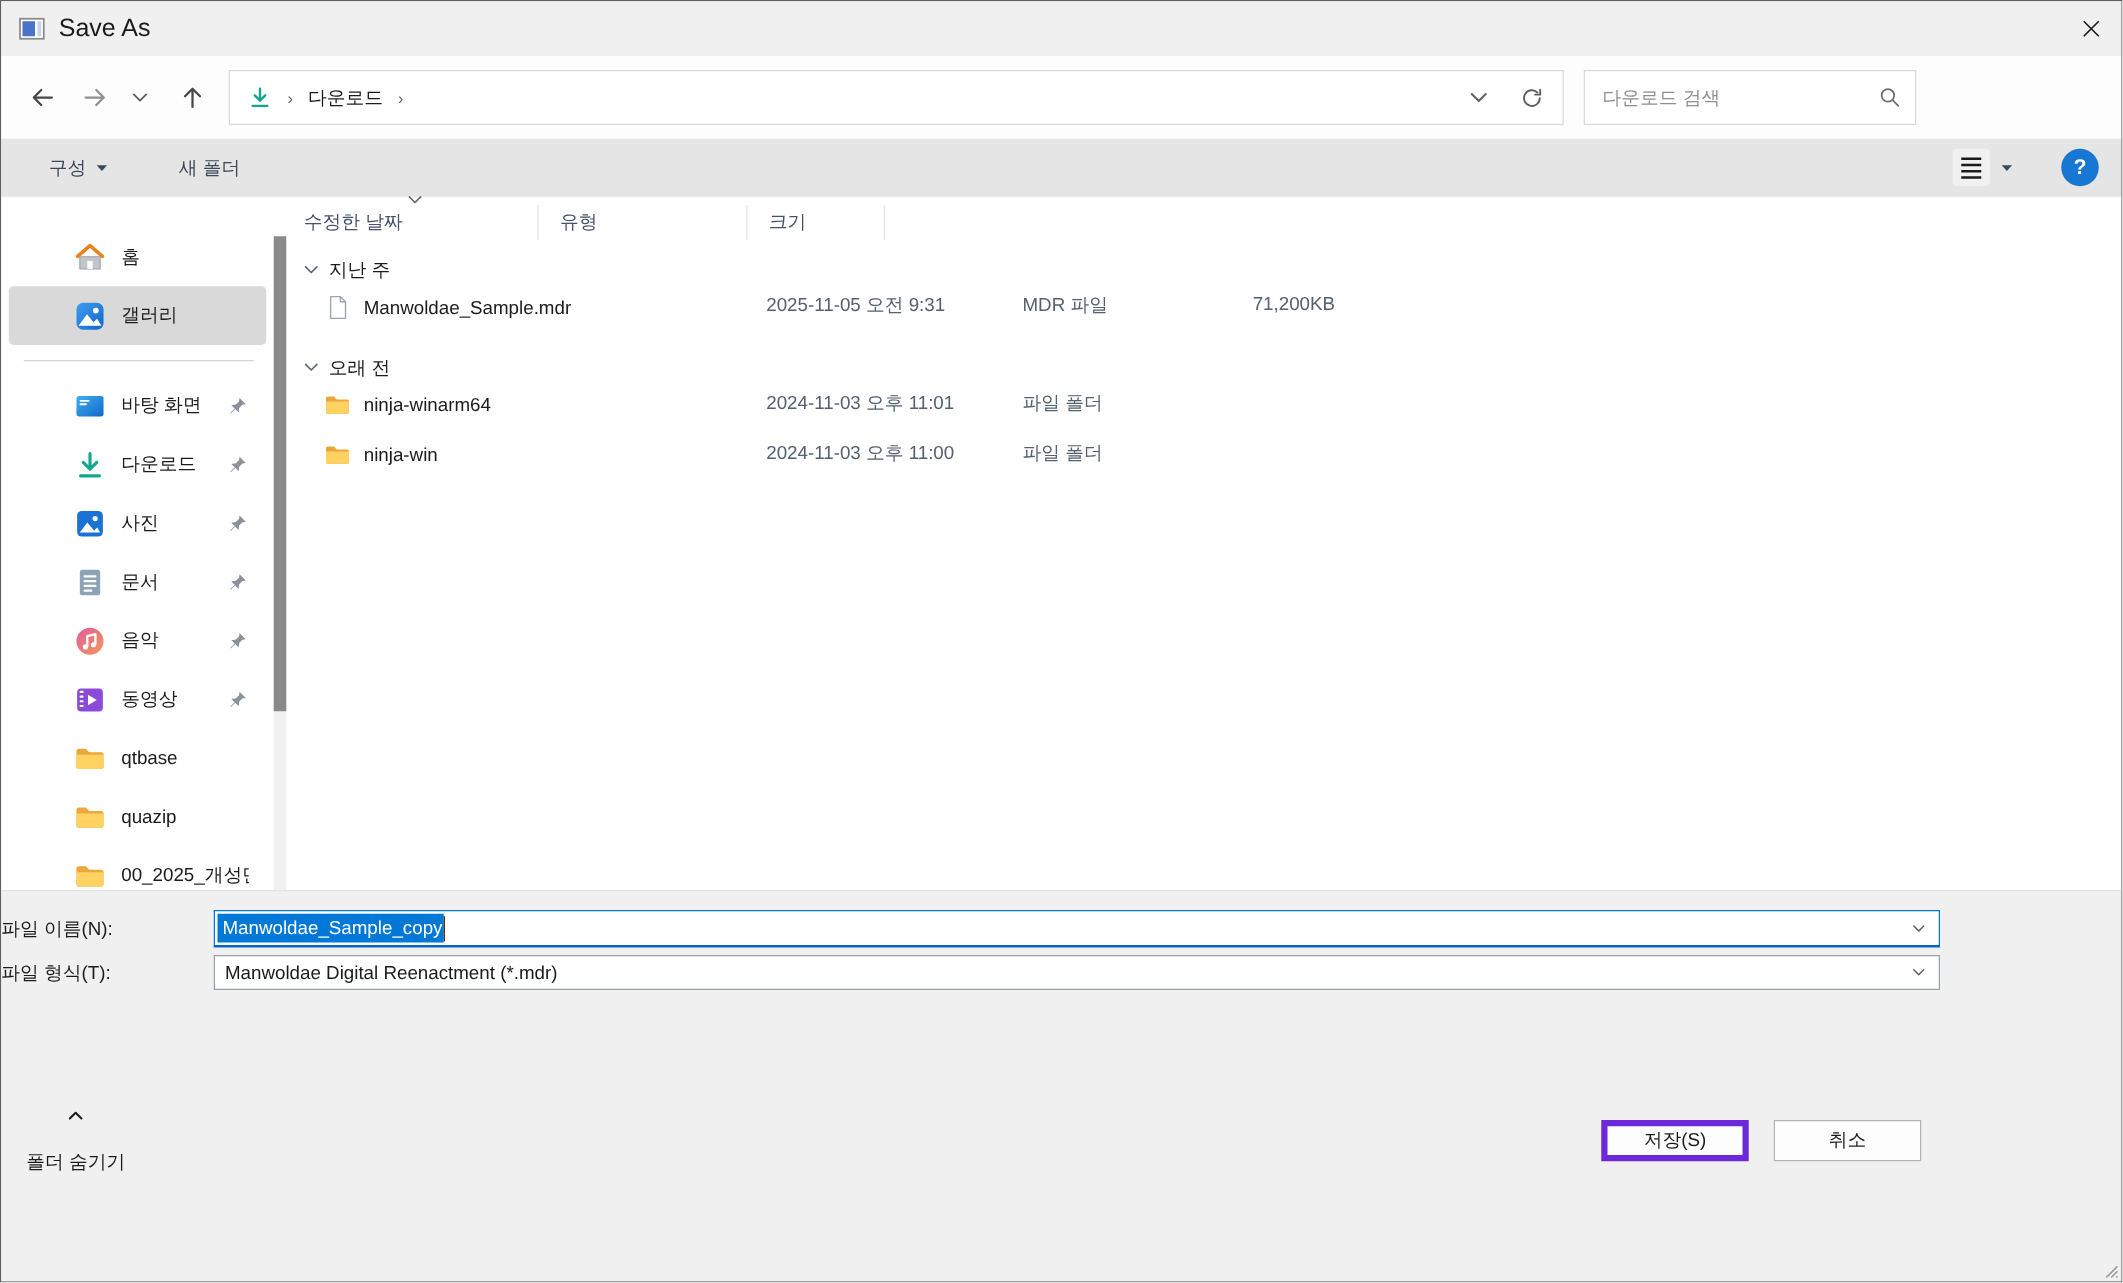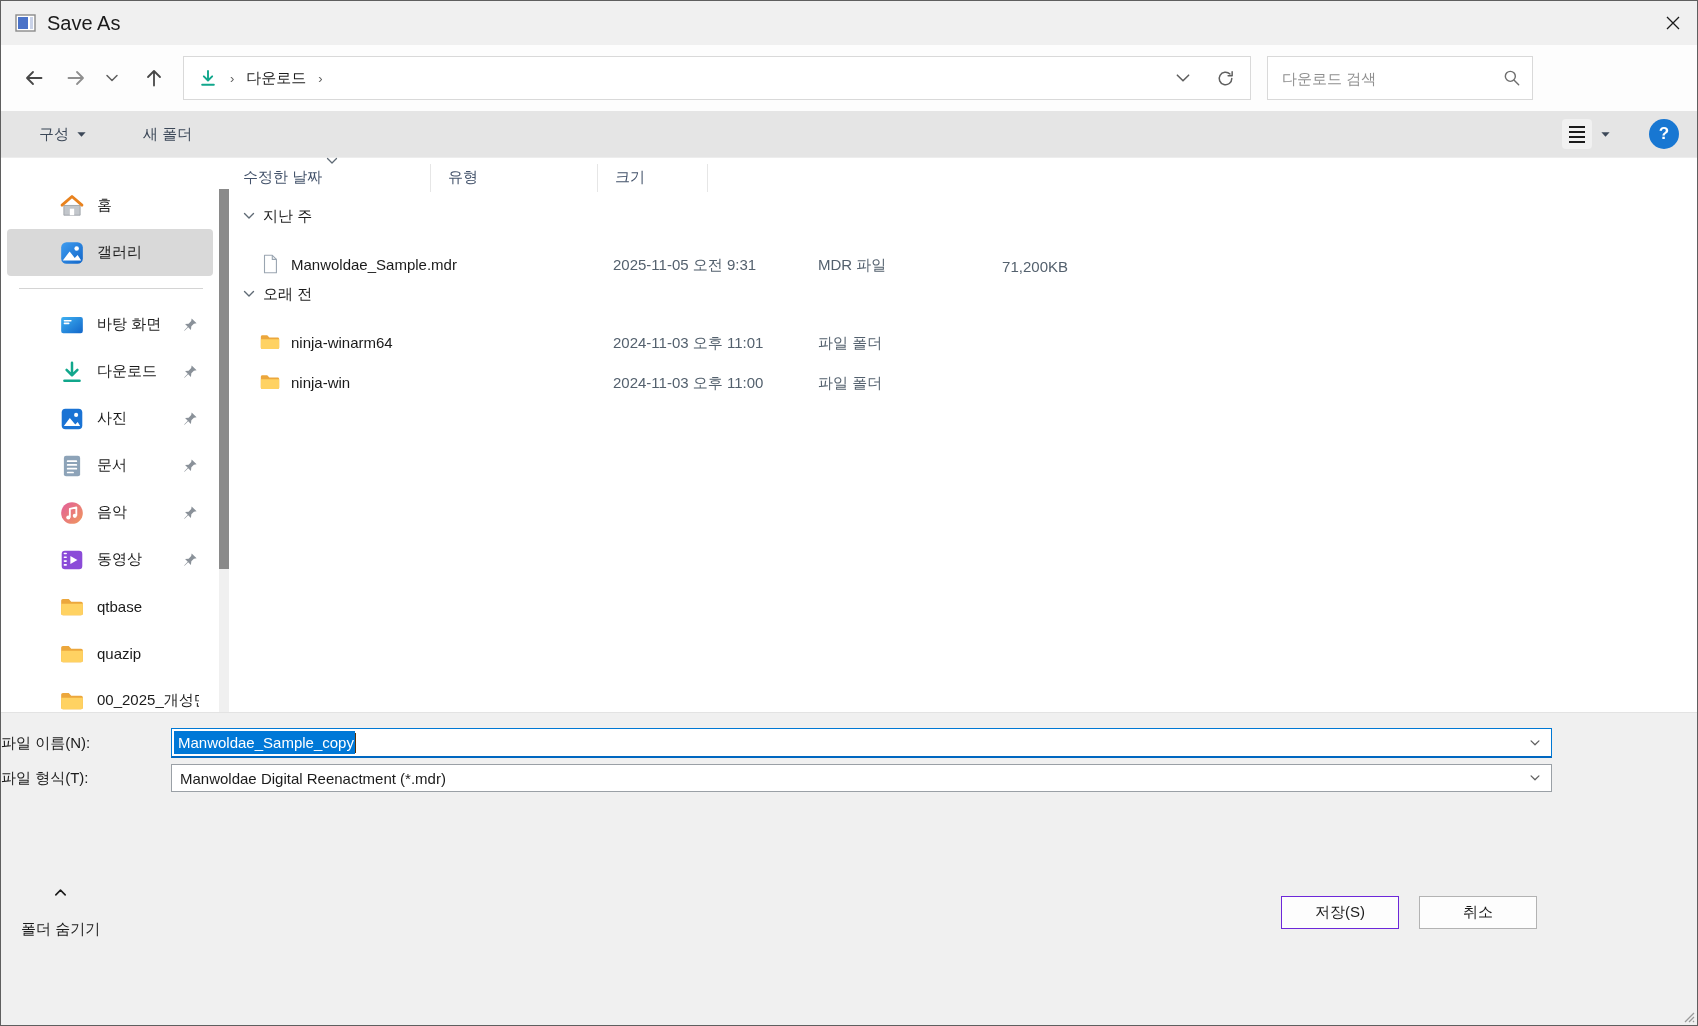--- a/index.html
+++ b/index.html
@@ -57,21 +57,21 @@
   .colh { color:#44536b; border-right:1px solid #e6e6e6; height:28px; display:flex; align-items:center; }
   .c-name { width:370px; padding-left:36px; }
   .c-date { width:198px; padding-left:10px; position:relative; }
   .c-type { width:167px; padding-left:17px; }
   .c-size { width:110px; justify-content:flex-start; padding-left:17px; }
   .sort-chev { position:absolute; top:-12px; left:92px; }
   .rows { flex:1; overflow:hidden; }
   .group-row { height:38px; display:flex; align-items:center; padding-left:8px; }
   .group-row .chev { width:16px; height:16px; display:inline-flex; margin-right:6px; }
   .group-label { color:#1b1b1b; }
-  .file-row { height:40px; display:flex; align-items:flex-end; }
+  .file-row { height:40px; display:flex; align-items:flex-start; }
   .cell { white-space:nowrap; overflow:hidden; }
   .cell.n { width:370px; display:flex; align-items:center; padding-left:26px; }
   .cell.d { width:198px; padding-left:10px; color:#54616e; }
   .cell.t { width:167px; padding-left:17px; color:#54616e; }
   .cell.s { width:110px; text-align:right; padding-right:10px; color:#54616e; }
   .f-icon { width:22px; height:22px; display:inline-flex; margin-right:10px; flex:0 0 auto; }
   .f-name { color:#1b1b1b; }
 
   
   .bottom { height:313px; background:#f0f0f0; border-top:1px solid #e3e3e3; flex:0 0 auto; display:flex; flex-direction:column; padding-top:15px; position:relative; }
@@ -80,21 +80,21 @@
   .combo { flex:1; margin-right:145px; height:30px; background:#fff; display:flex; align-items:center; position:relative; padding-left:2px; }
   .combo.focus { border:1px solid #0078d4; border-bottom:2px solid #0067c0; }
   .combo.plain { border:1px solid #9aa0a6; height:28px; padding-left:8px; }
   .sel-text { background:#0078d7; color:#fff; padding:3px 1px 3px 4px; }
   .caret-bar { width:1.5px; height:20px; background:#5a2d00; display:inline-block; margin-left:0; }
   .combo-chev { position:absolute; right:9px; top:50%; transform:translateY(-50%); display:inline-flex; }
 
   .footerline { margin-top:87px; display:flex; align-items:center; }
   .hidefolders { display:flex; align-items:center; gap:20px; background:transparent; border:none; font-size:15px; font-family:inherit; color:#1b1b1b; margin-left:20px;flex-direction:column; }
   .btn { width:118px; height:33px; background:#fdfdfd; border:1px solid #b3b3b3; font-size:15px; font-family:inherit; color:#1b1b1b; }
-  .btn.primary { border:1px solid #6d28d9; }
+  .btn.primary { border:5px solid #6d28d9; }
   .btn-save { margin-left:auto; }
   .btn-cancel { margin-left:20px; margin-right:160px; }
 
   .grip { position:absolute; right:2px; bottom:2px; width:16px; height:16px; }
 </style>
 </head>
 <body>
 
 <div class="window">
 

